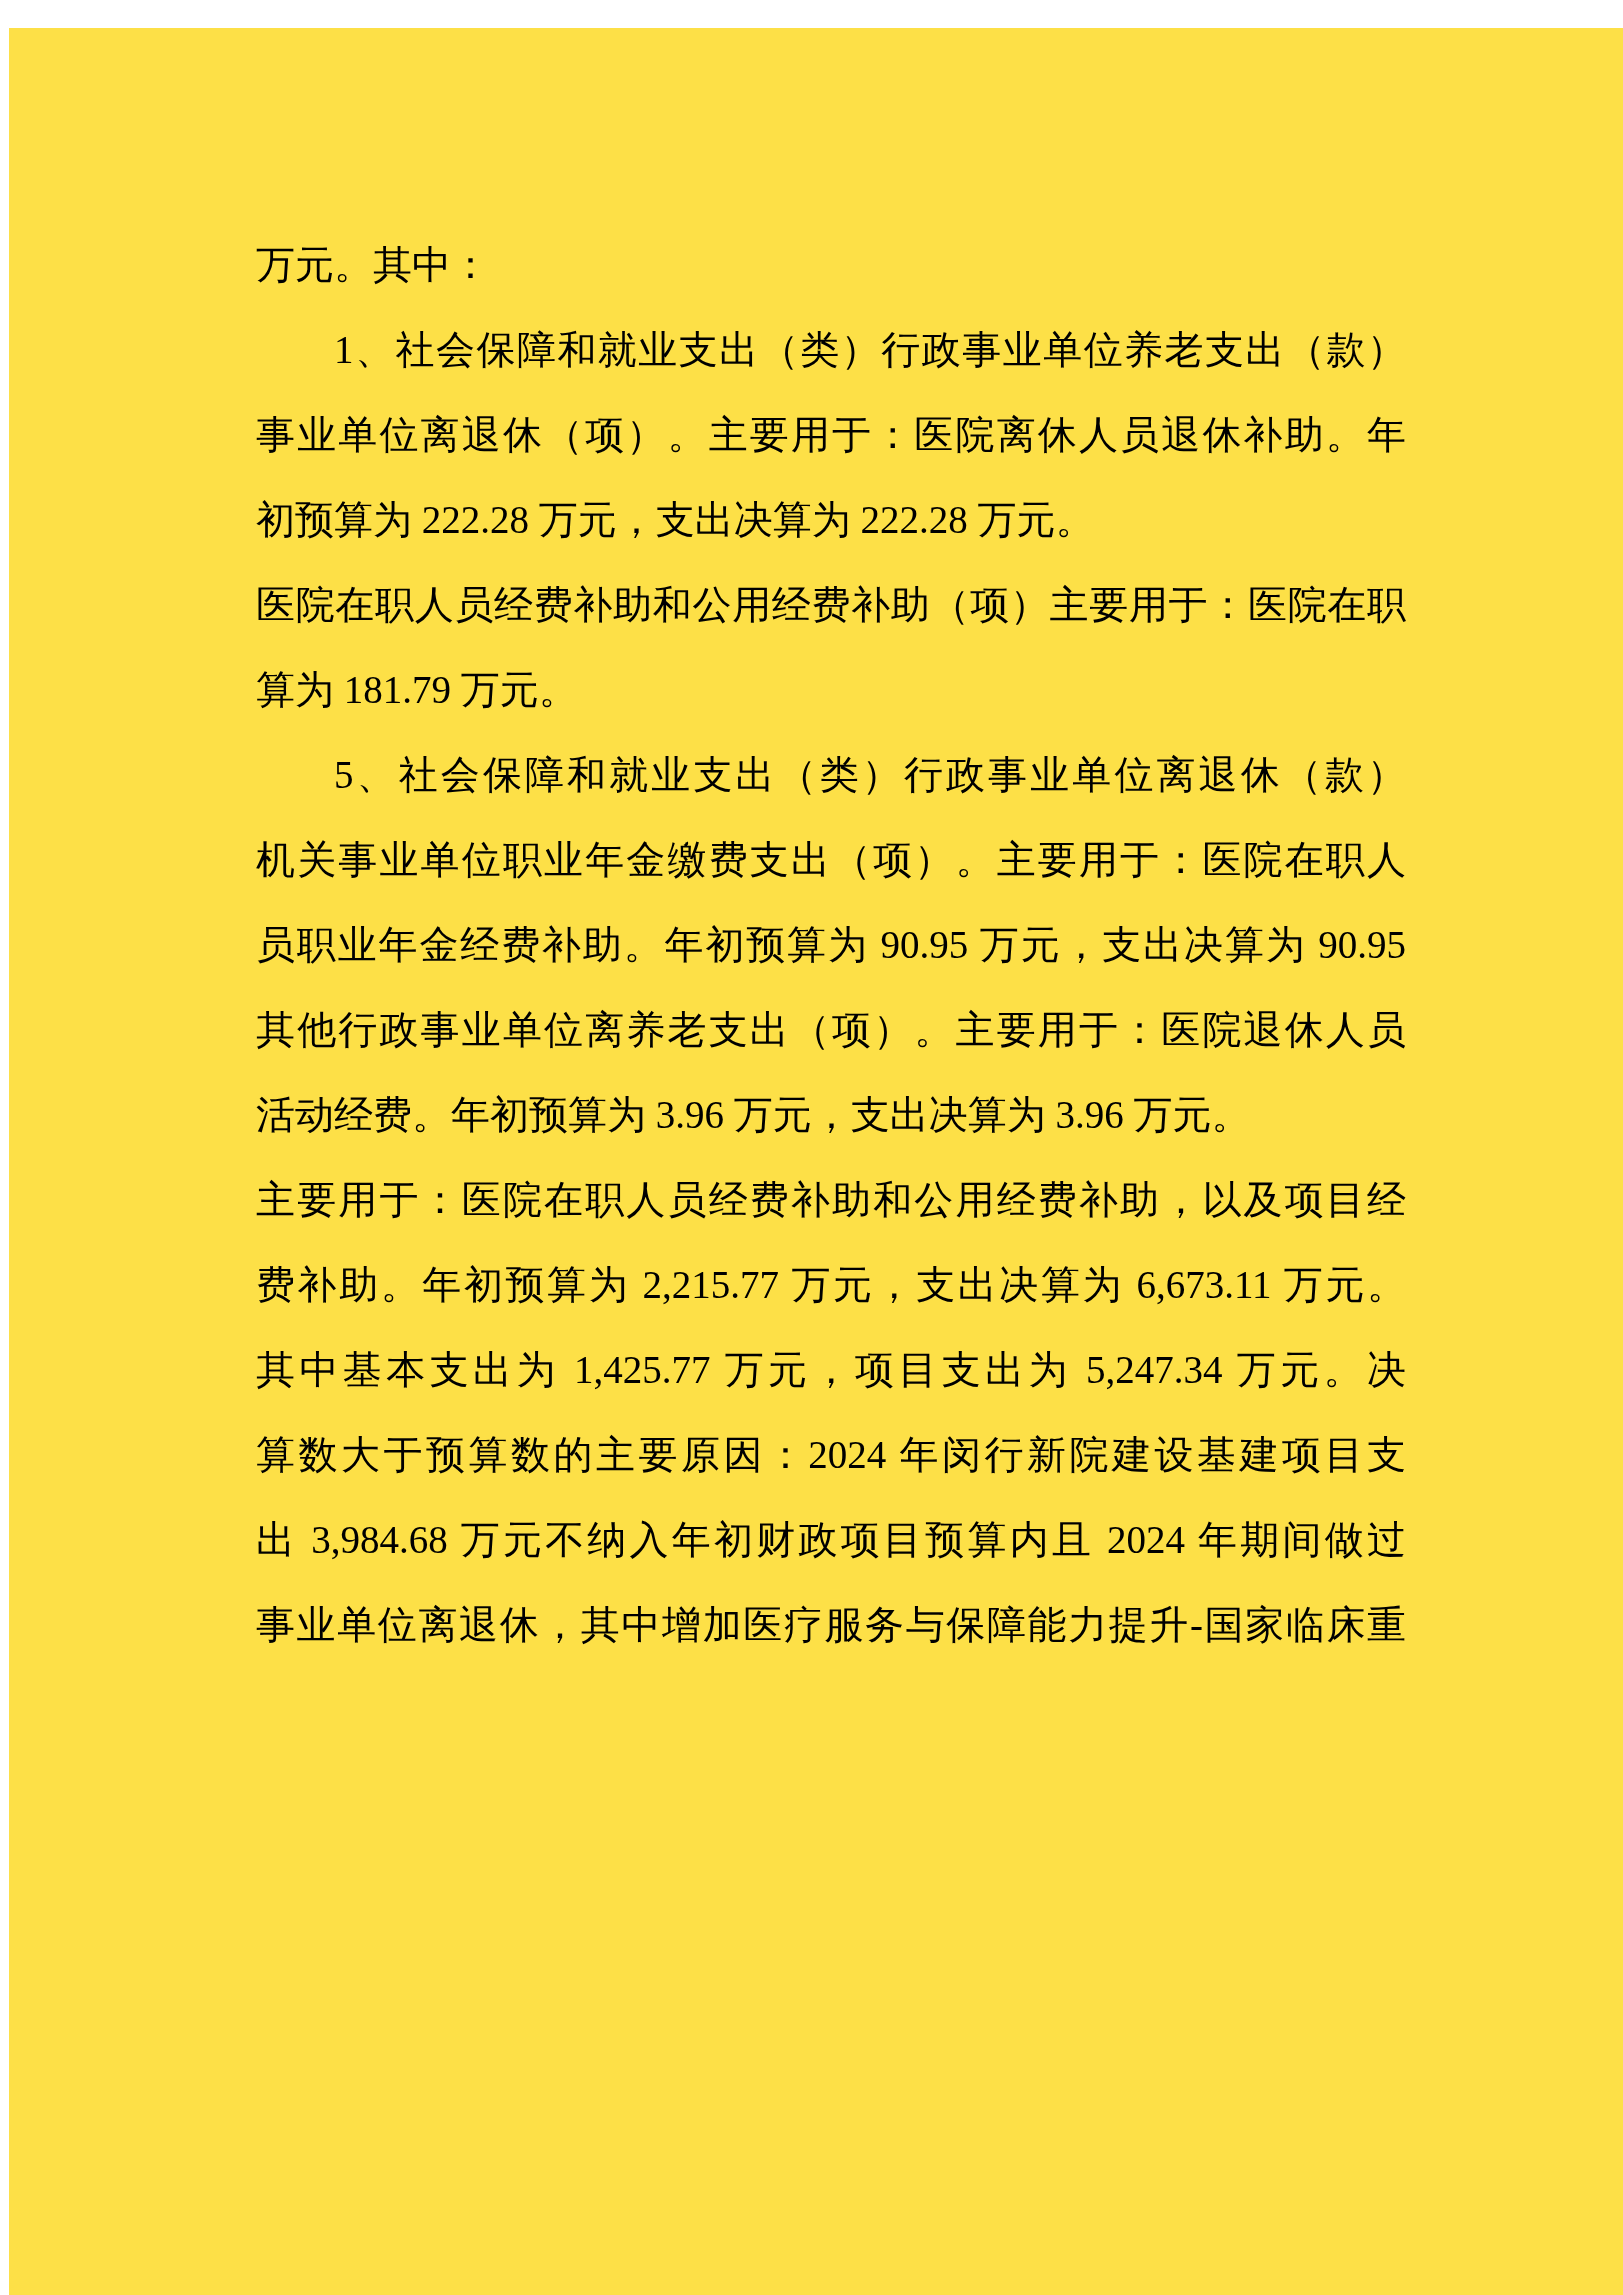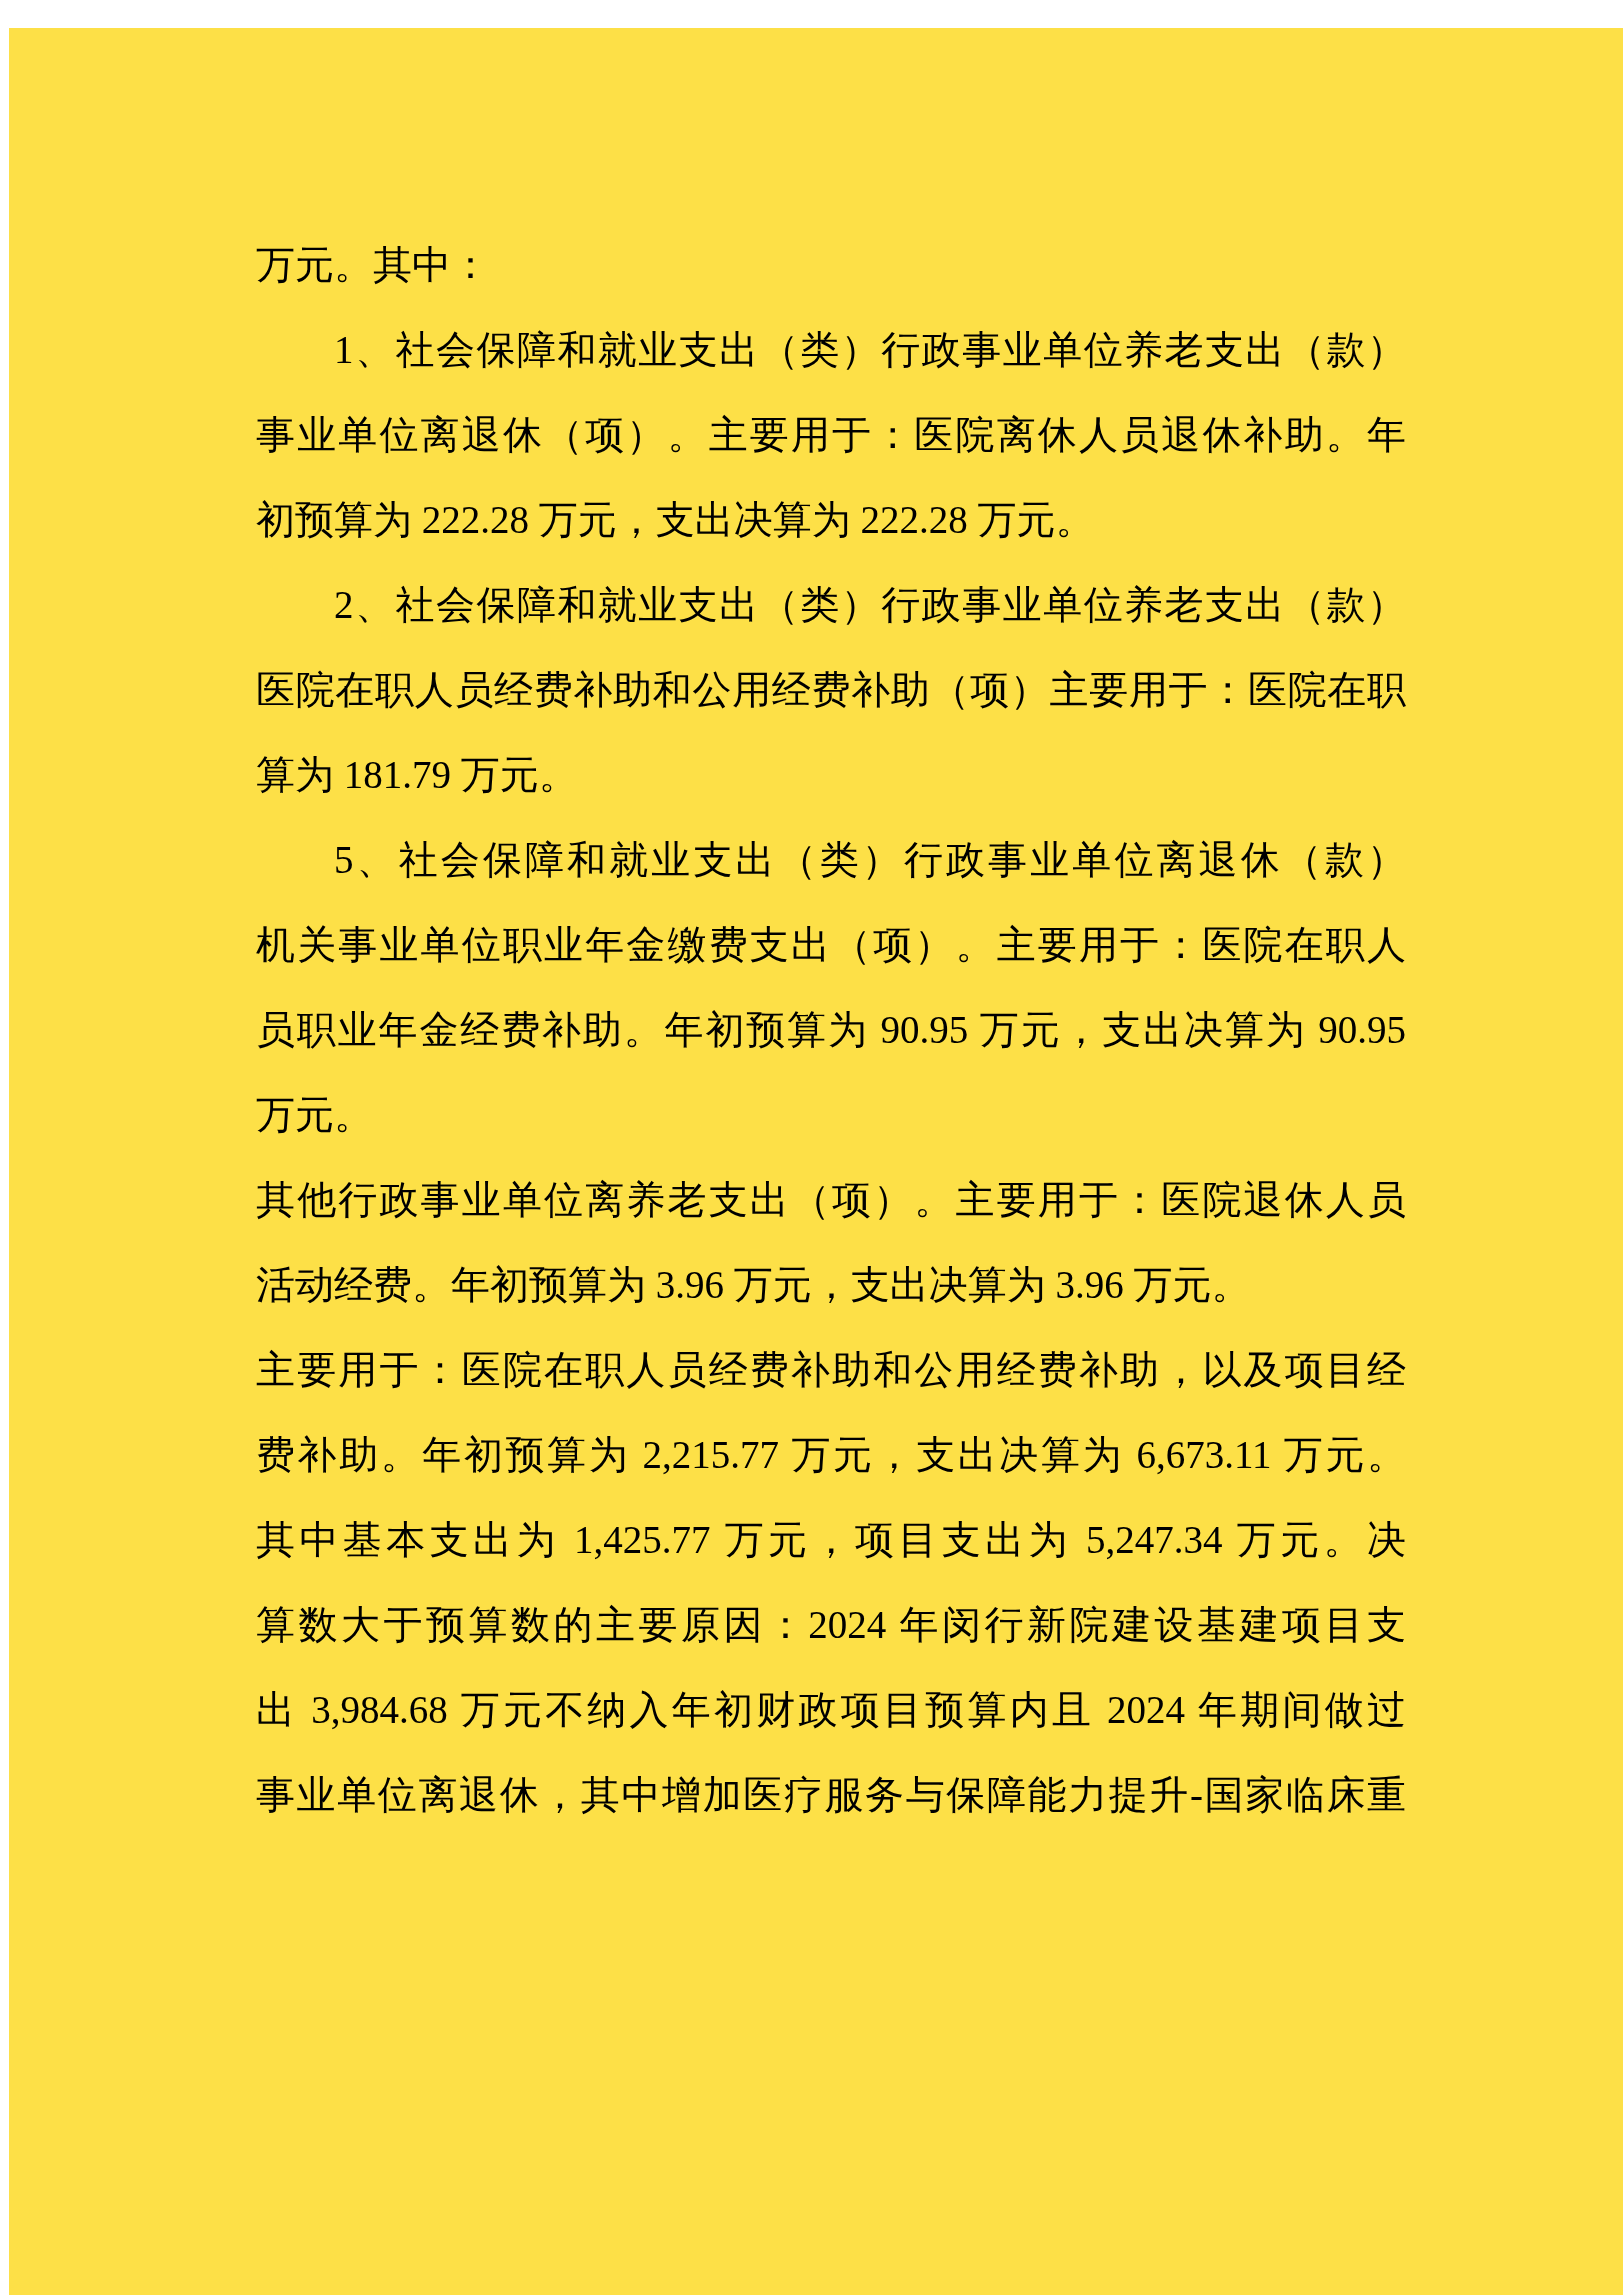--- a/index.html
+++ b/index.html
@@ -50,27 +50,25 @@
 </style>
 </head>
 <body>
 
 <div class="page">
   <div class="text-block">
     <p class="line end">万元。其中：</p>
     <p class="line indent">1、社会保障和就业支出（类）行政事业单位养老支出（款）</p>
     <p class="line">事业单位离退休（项）。主要用于：医院离休人员退休补助。年</p>
     <p class="line end">初预算为 222.28 万元，支出决算为 222.28 万元。</p>
-    <p class="line indent">2、社会保障和就业支出（类）行政事业单位养老支出（款）</p>
     <p class="line">医院在职人员经费补助和公用经费补助（项）主要用于：医院在职</p>
     <p class="line end">算为 181.79 万元。</p>
     <p class="line indent">5、社会保障和就业支出（类）行政事业单位离退休（款）</p>
     <p class="line">机关事业单位职业年金缴费支出（项）。主要用于：医院在职人</p>
     <p class="line">员职业年金经费补助。年初预算为 90.95 万元，支出决算为 90.95</p>
-    <p class="line end">万元。</p>
     <p class="line">其他行政事业单位离养老支出（项）。主要用于：医院退休人员</p>
     <p class="line end">活动经费。年初预算为 3.96 万元，支出决算为 3.96 万元。</p>
     <p class="line">主要用于：医院在职人员经费补助和公用经费补助，以及项目经</p>
     <p class="line">费补助。年初预算为 2,215.77 万元，支出决算为 6,673.11 万元。</p>
     <p class="line">其中基本支出为 1,425.77 万元，项目支出为 5,247.34 万元。决</p>
     <p class="line">算数大于预算数的主要原因：2024 年闵行新院建设基建项目支</p>
     <p class="line">出 3,984.68 万元不纳入年初财政项目预算内且 2024 年期间做过</p>
     <p class="line">事业单位离退休，其中增加医疗服务与保障能力提升-国家临床重</p>
   </div>
 </div>

